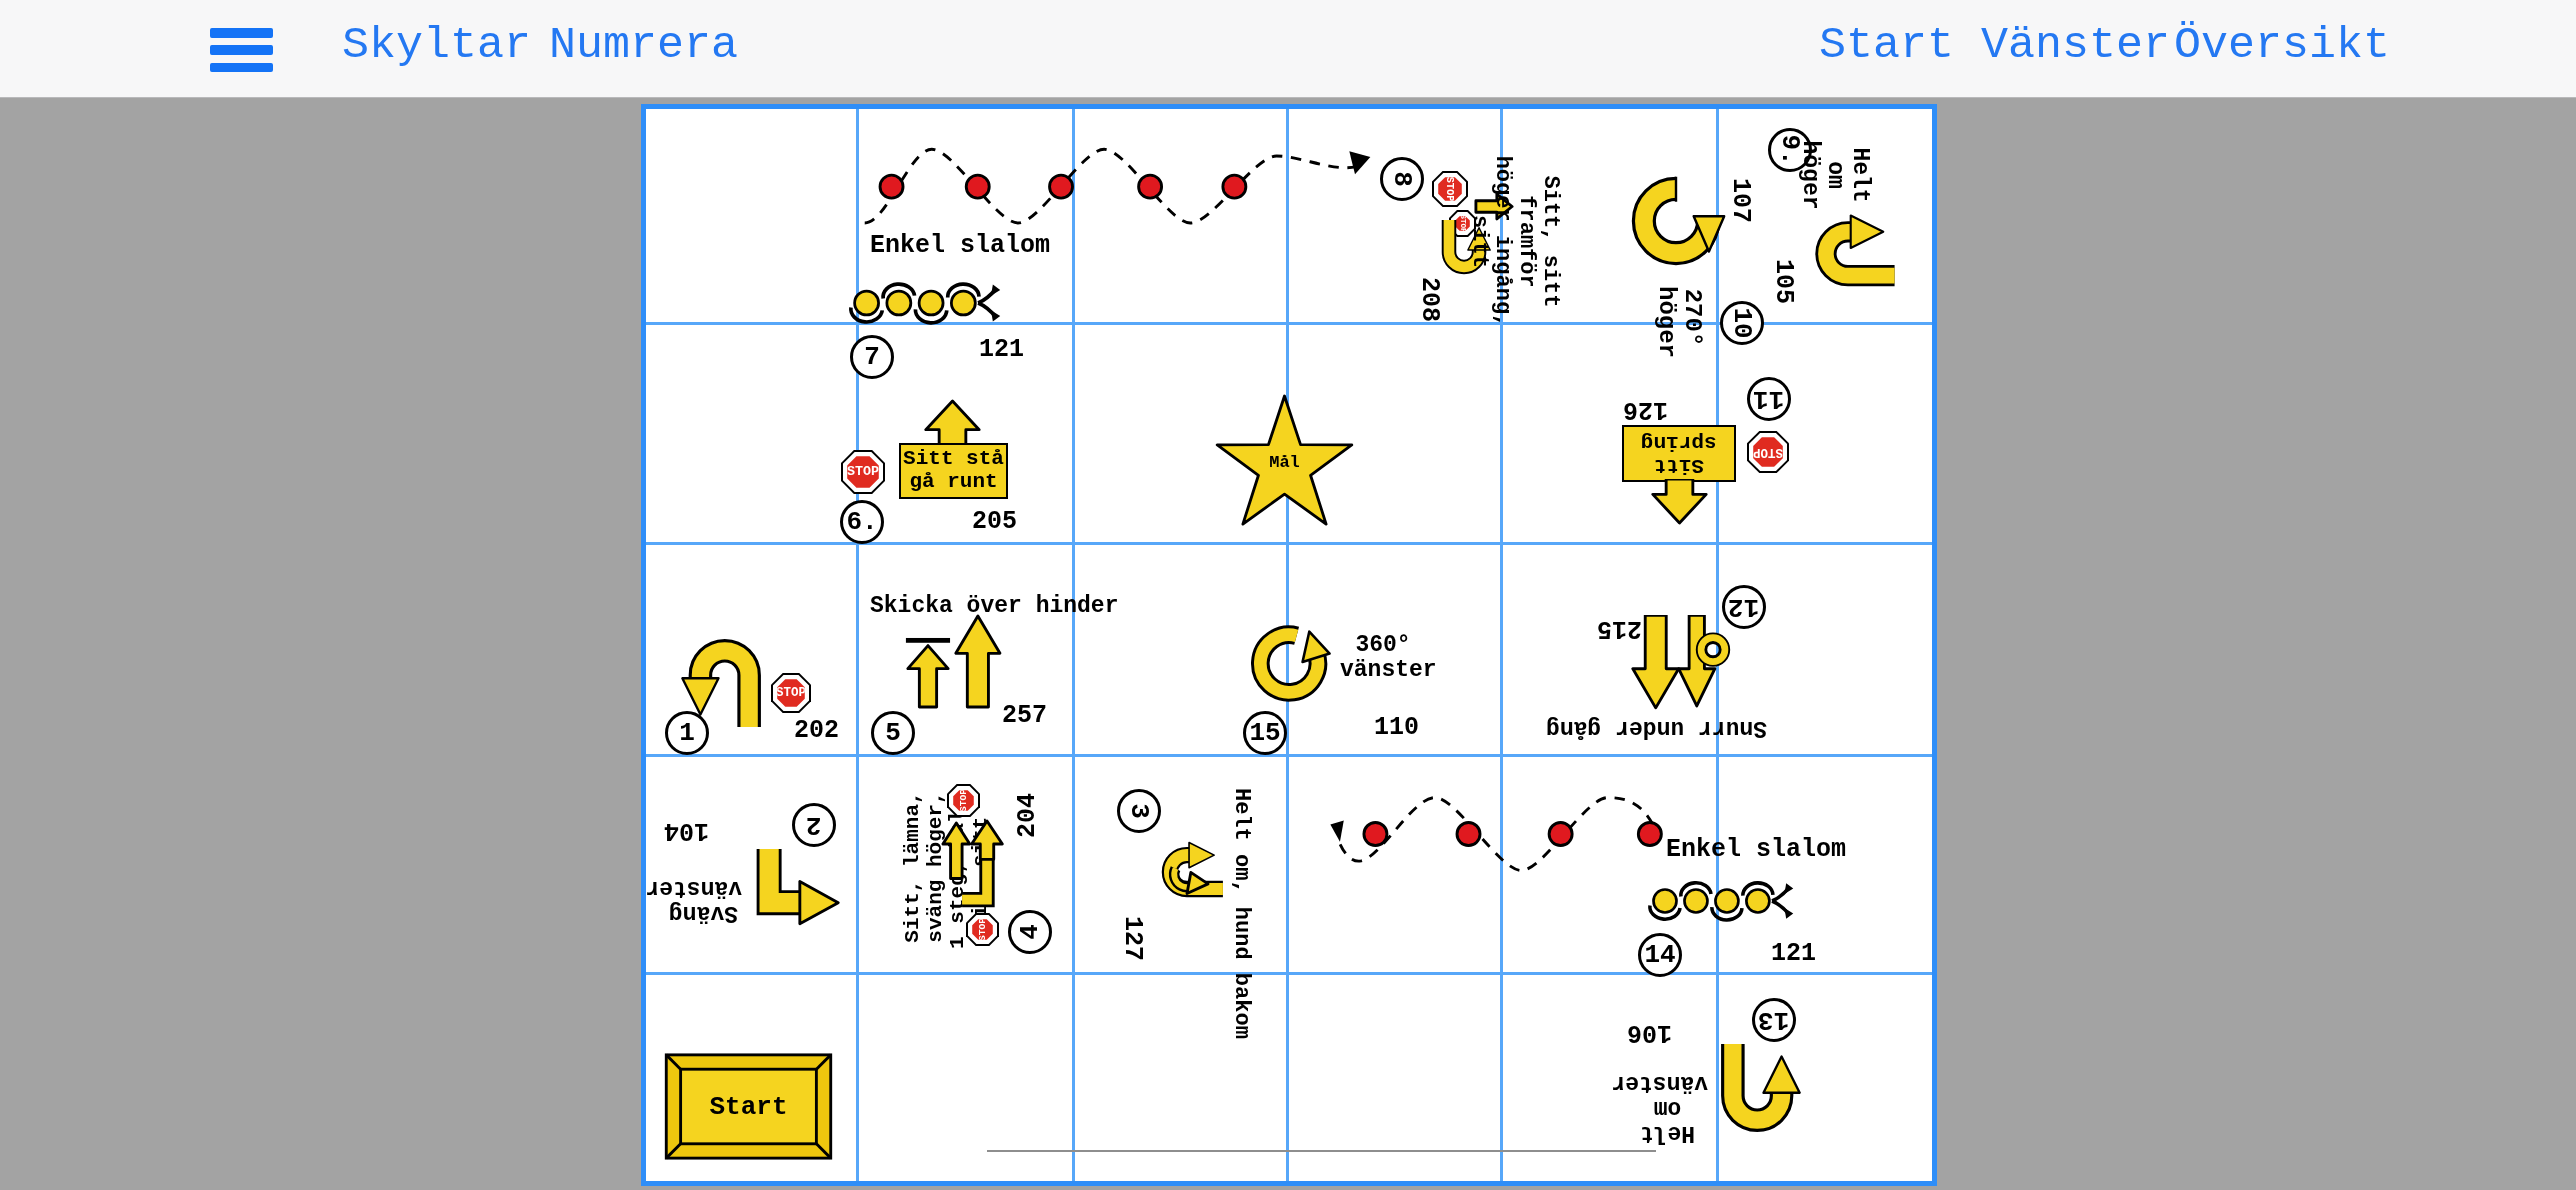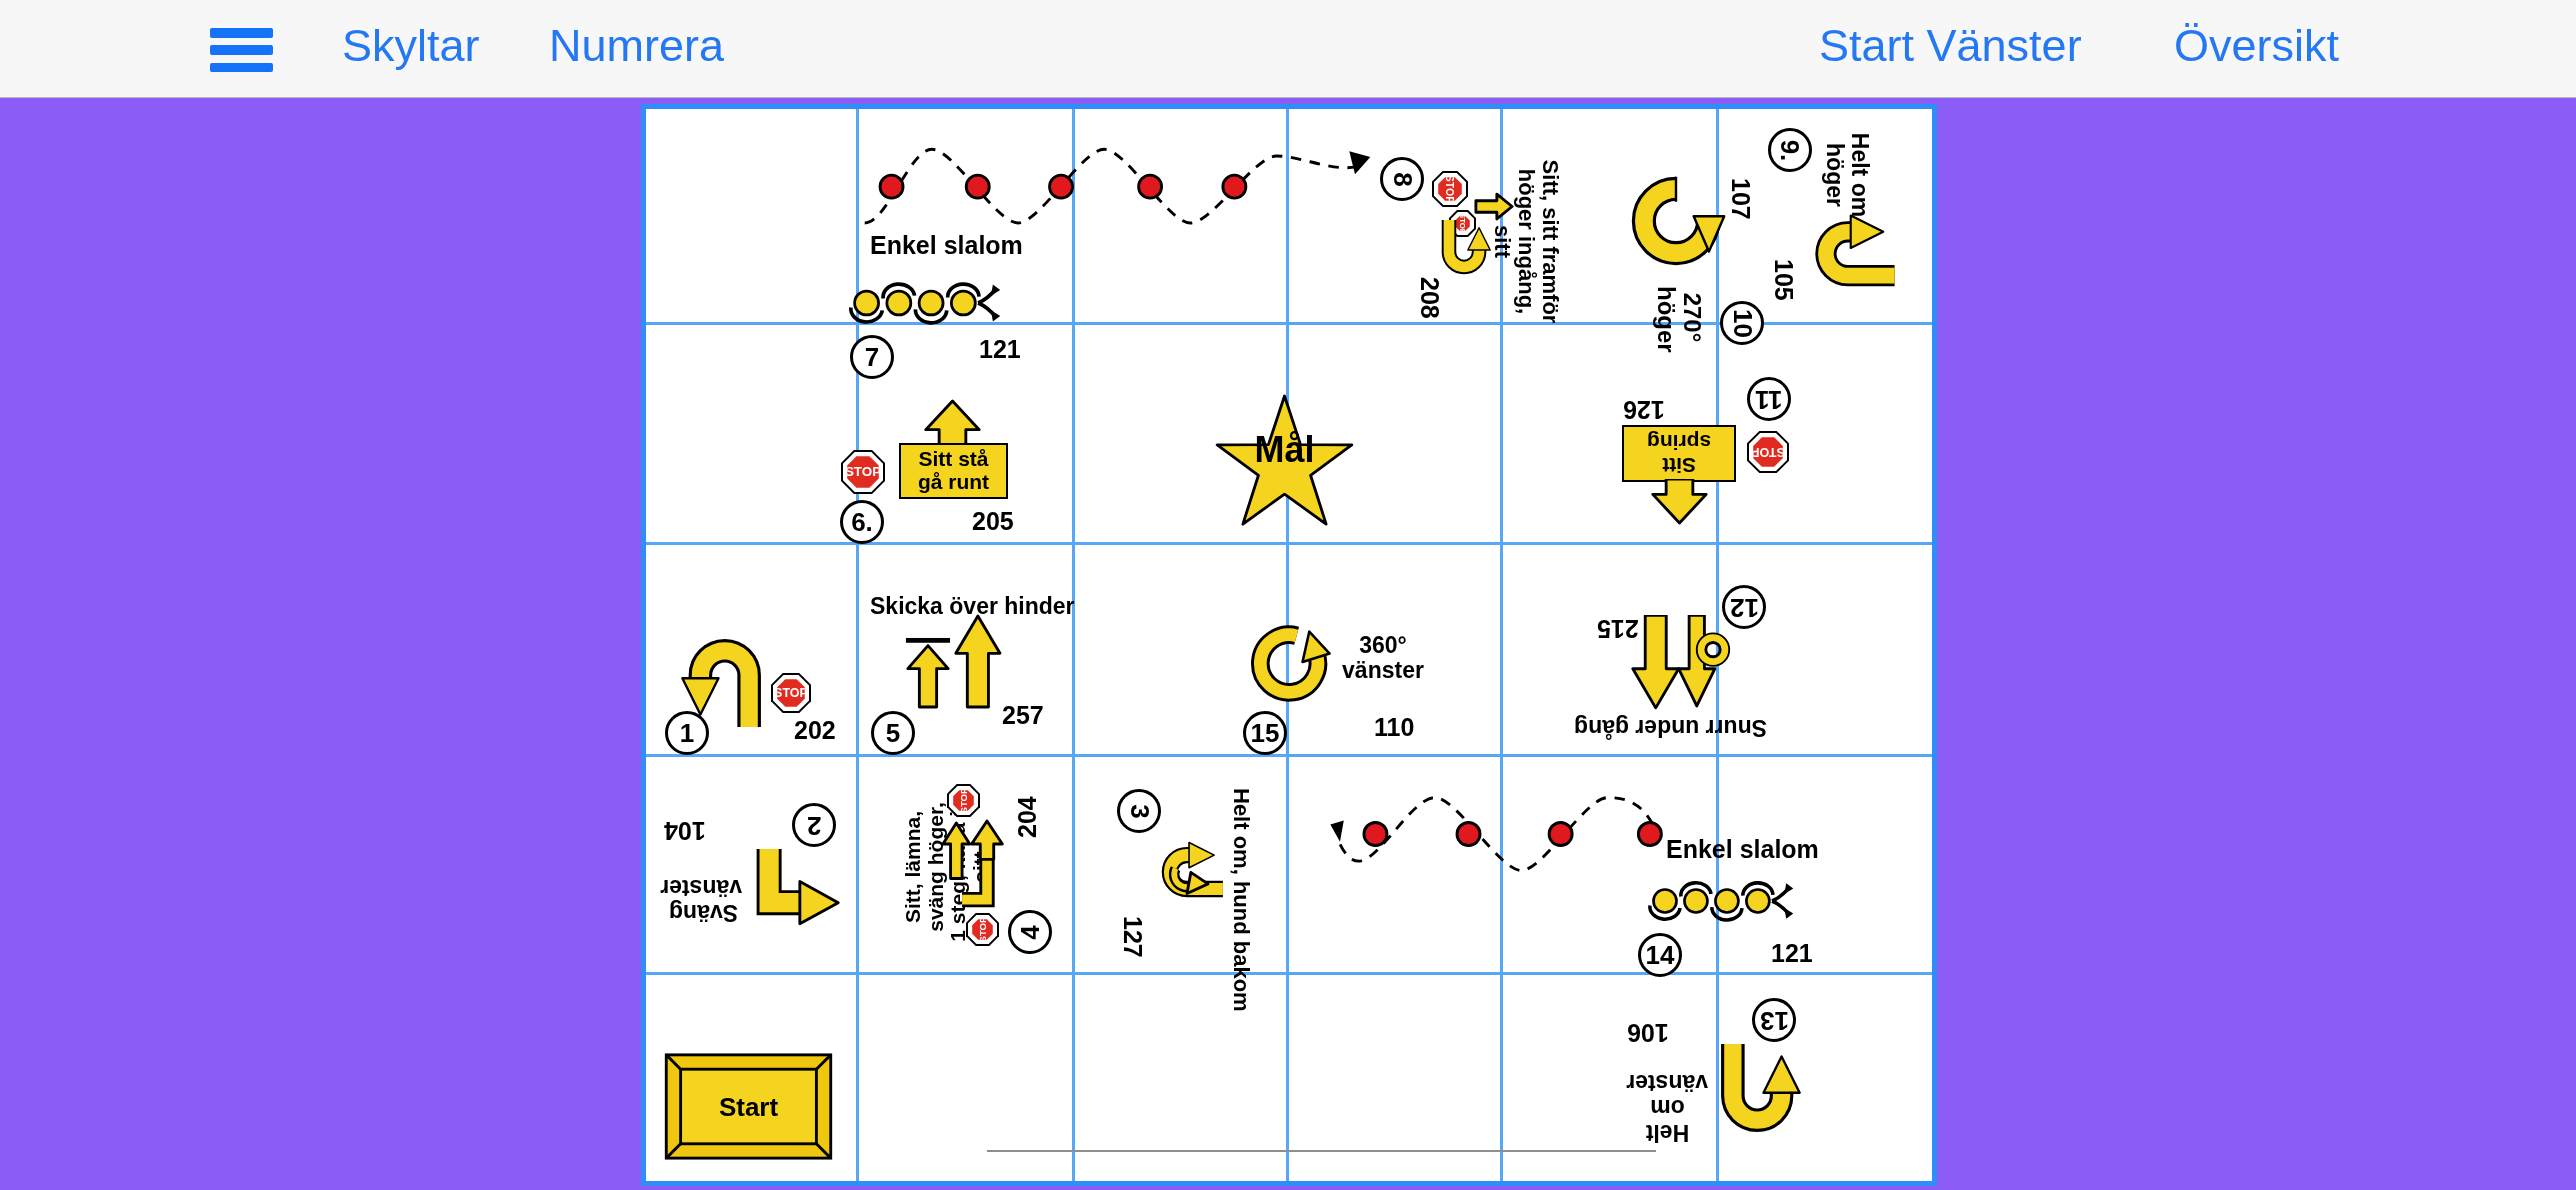--- a/index.html
+++ b/index.html
@@ -1,17 +1,17 @@
 <!DOCTYPE html>
 <html><head>
 <meta charset="utf-8">
 <style>
   html,body{margin:0;padding:0;background:#fff;}
-  #app{position:relative;width:2576px;height:1190px;overflow:hidden;background:#8b5cf6;
-       font-family:Liberation Sans, sans-serif;}
+  #app{position:relative;width:2576px;height:1190px;overflow:hidden;background:#a3a3a3;
+       font-family:Liberation Mono, monospace;}
   .abs{position:absolute;}
   
   .hdr{position:absolute;left:0;top:0;width:2576px;height:97px;background:#f7f7f8;
        border-bottom:1.9px solid #b9b9bb;}
   .navlink{position:absolute;top:21px;color:#2478f2;font-size:45px;line-height:50px;white-space:nowrap;cursor:pointer;}
   .title{position:absolute;top:21px;left:50%;transform:translateX(-50%);color:#111;
          font-size:45px;font-weight:bold;white-space:nowrap;}
   .burger{position:absolute;left:210px;top:28px;width:63px;height:44px;cursor:pointer;}
   .burger .bar{height:9.6px;background:#1473f6;border-radius:1.9px;margin-bottom:7.7px;}
   
@@ -212,21 +212,21 @@
     </div>
   </div>
   <div class="stxt num" style="left:972px;top:508px">205</div>
   <div class="badge" style="left:840px;top:500px">
       <span>6.</span>
     </div>
 
   <svg class="abs" style="left:1209px;top:391px" width="151" height="144" viewBox="0 0 160 152">
     <polygon class="yfill" points="80,5 97,56.5 151.3,56.8 107.6,89 124.1,140.7 80,109 35.9,140.7 52.4,89 8.7,56.8 63,56.5"></polygon>
   </svg>
-  <div class="stxt ctr" style="left:1209px;top:431px;width:151px;font-size:36px">Mål</div>
+  <div class="stxt ctr" style="left:1209px;top:454px;width:151px;font-size:17px">Mål</div>
 
   <div class="stxt num r180" style="left:1623px;top:396px">126</div>
   <div class="ybox" style="left:1622px;top:425px;width:114px;height:57px">
     <div class="stxt ctr r180" style="position:static;font-size:21px;white-space:normal">
       <span style="display:block">Sitt</span>
       <span style="display:block">spring</span>
     </div>
   </div>
   <svg class="abs" style="left:1649px;top:479px" width="61" height="46" viewBox="0 0 64 48">
     <polygon class="yfill" points="18,0 46,0 46,16 60,16 32,46 4,16 18,16"></polygon>

